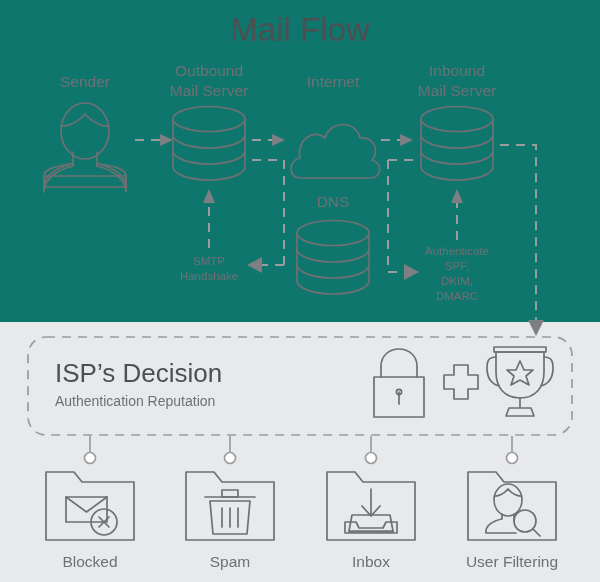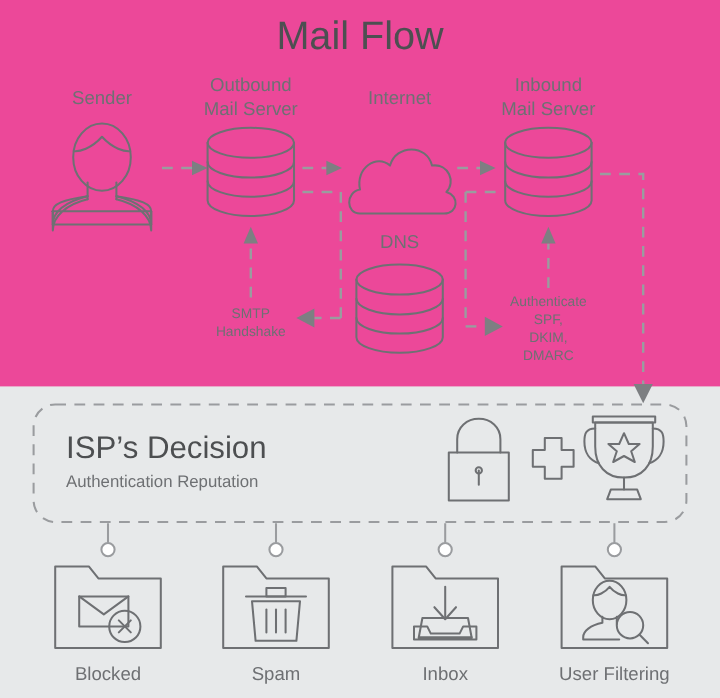--- a/index.html
+++ b/index.html
@@ -7,21 +7,21 @@
     padding: 0;
     background: #ffffff;
   }
   body {
     font-family: "Liberation Sans", sans-serif;
   }
   #stage {
     position: relative;
     width: 600px;
     height: 582px;
-    background: #ec4899;
+    background: #0f766e;
     overflow: hidden;
   }
   #diagram-svg {
     position: absolute;
     left: 0;
     top: 0;
     width: 600px;
     height: 582px;
   }
   .t { fill: #6e7073; font-family: "Liberation Sans", sans-serif; }

